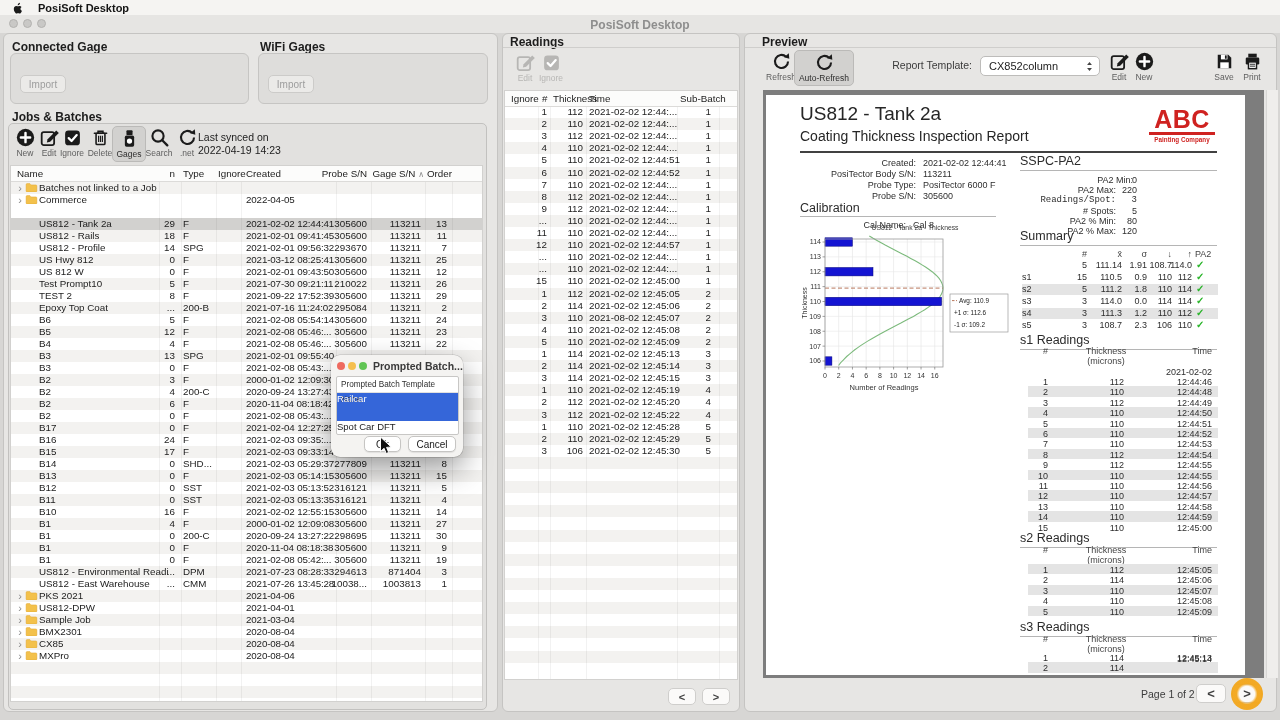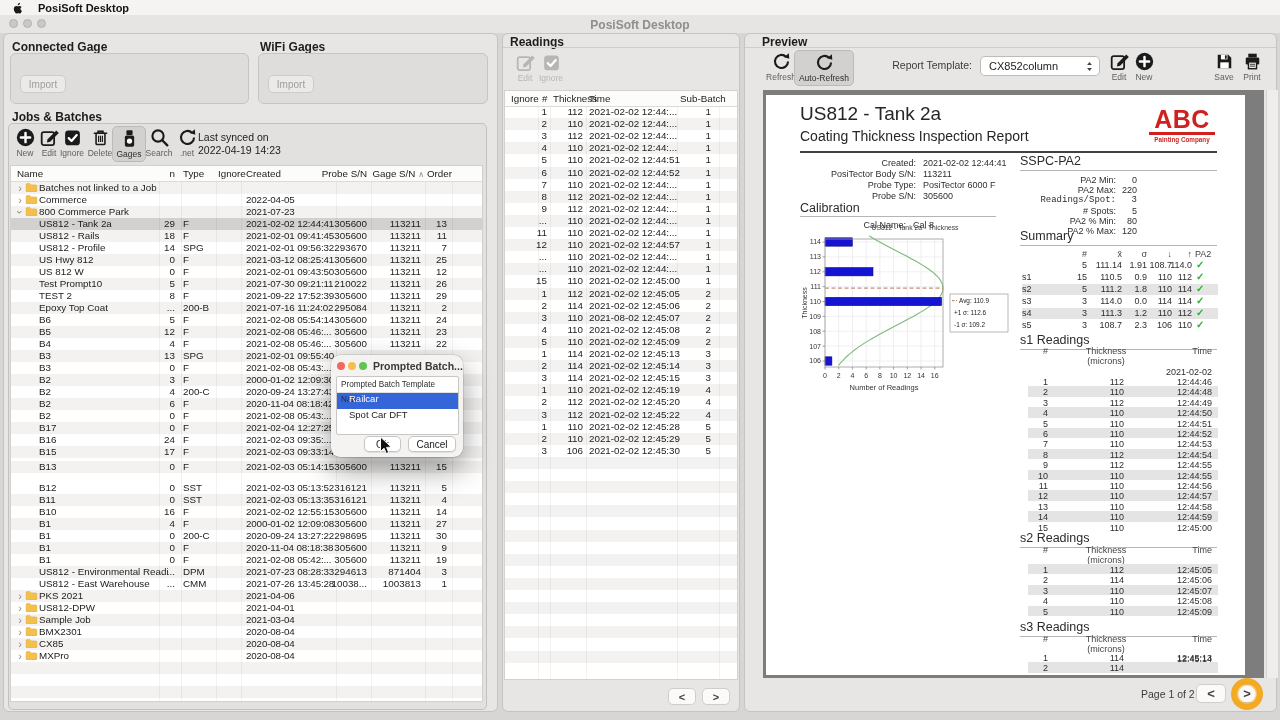--- a/index.html
+++ b/index.html
@@ -79,21 +79,21 @@
   
   #dialog{position:absolute;left:331px;top:355px;width:132px;height:102px;background:#f4f3f1;
           border-radius:9px;box-shadow:0 12px 30px rgba(0,0,0,.40),0 0 0 .5px rgba(0,0,0,.18);
           z-index:50;}
   .dlg-dot{position:absolute;top:7px;width:8px;height:8px;border-radius:50%;}
   #dlg-title{position:absolute;left:42px;top:5px;font-size:10.5px;font-weight:bold;color:#3a3a3a;}
   .dlg-list{position:absolute;left:5px;top:21px;width:121px;height:57px;background:#fff;
             border:1px solid #c8c7c5;border-radius:2px;overflow:hidden;}
   .dlg-list-head{height:15px;line-height:15px;font-size:8.2px;color:#2f2f2f;padding-left:4px;
                  border-bottom:1px solid #e2e1df;}
-  .dlg-opt{height:16px;line-height:12px;font-size:9.5px;padding-left:12px;color:#1c1c1c;}
+  .dlg-opt{height:28px;line-height:12px;font-size:9.5px;padding-left:0;color:#1c1c1c;}
   .dlg-opt.selected{background:#3566d9;color:#fff;}
   .dlg-btn{position:absolute;top:81px;height:16px;background:#fff;border:1px solid #c6c5c3;
            border-radius:5px;font-size:10px;color:#222;font-family:inherit;padding:0;
            box-shadow:0 1px 1px rgba(0,0,0,.08);}
   
   #orange-ring{position:absolute;left:1231px;top:678px;width:32px;height:32px;border-radius:50%;
      background:radial-gradient(circle,rgba(247,190,60,0) 34%,rgba(243,166,26,.95) 46% 72%,rgba(243,166,26,0) 80%);
      z-index:30;pointer-events:none;}
   #cursor{position:absolute;left:379px;top:436px;z-index:60;pointer-events:none;}
   .ptext{position:absolute;font-size:10.5px;color:#3c3c3c;}
@@ -227,33 +227,20 @@
             <path d="M.8 2.2C.8 1.4 1.4.8 2.2.8h3.6l1.6 1.7h6.4c.8 0 1.4.6 1.4 1.4v6.7c0 .8-.6 1.4-1.4 1.4H2.2c-.8 0-1.4-.6-1.4-1.4z" fill="#f3c14b" stroke="#dda32e" stroke-width="0.6"></path>
           </svg></span>
         <span class="c" style="left:28px;max-width:130px;overflow:hidden">Commerce</span>
         <span class="c" style="right:307px"></span>
         <span class="c" style="left:172px"></span>
         <span class="c" style="left:235px;letter-spacing:-0.15px">2022-04-05</span>
         <span class="c" style="right:115px"></span>
         <span class="c" style="right:61px"></span>
         <span class="c" style="right:35px"></span>
       </div>
-      <div class="trow even" style="top: 40px;">
-        <span class="arrow exp">›</span>
-        <span class="ficon"><svg width="13" height="9" viewBox="0 0 16 12">
-            <path d="M.8 2.2C.8 1.4 1.4.8 2.2.8h3.6l1.6 1.7h6.4c.8 0 1.4.6 1.4 1.4v6.7c0 .8-.6 1.4-1.4 1.4H2.2c-.8 0-1.4-.6-1.4-1.4z" fill="#f3c14b" stroke="#dda32e" stroke-width="0.6"></path>
-          </svg></span>
-        <span class="c" style="left:28px;max-width:130px;overflow:hidden">800 Commerce Park</span>
-        <span class="c" style="right:307px"></span>
-        <span class="c" style="left:172px"></span>
-        <span class="c" style="left:235px;letter-spacing:-0.15px">2021-07-23</span>
-        <span class="c" style="right:115px"></span>
-        <span class="c" style="right:61px"></span>
-        <span class="c" style="right:35px"></span>
-      </div>
       <div class="trow sel" style="top: 52px;">
         <span class="c" style="left:28px;max-width:130px;overflow:hidden">US812 - Tank 2a</span>
         <span class="c" style="right:307px">29</span>
         <span class="c" style="left:172px">F</span>
         <span class="c" style="left:235px;letter-spacing:-0.15px">2021-02-02 12:44:41</span>
         <span class="c" style="right:115px">305600</span>
         <span class="c" style="right:61px">113211</span>
         <span class="c" style="right:35px">13</span>
       </div>
       <div class="trow even" style="top: 64px;">
@@ -429,21 +416,21 @@
       </div>
       <div class="trow odd" style="top: 292px;">
         <span class="c" style="left:28px;max-width:130px;overflow:hidden">B14</span>
         <span class="c" style="right:307px">0</span>
         <span class="c" style="left:172px">SHD...</span>
         <span class="c" style="left:235px;letter-spacing:-0.15px">2021-02-03 05:29:37</span>
         <span class="c" style="right:115px">277809</span>
         <span class="c" style="right:61px">113211</span>
         <span class="c" style="right:35px">8</span>
       </div>
-      <div class="trow even" style="top: 295px;">
+      <div class="trow even" style="top: 304px;">
         <span class="c" style="left:28px;max-width:130px;overflow:hidden">B13</span>
         <span class="c" style="right:307px">0</span>
         <span class="c" style="left:172px">F</span>
         <span class="c" style="left:235px;letter-spacing:-0.15px">2021-02-03 05:14:15</span>
         <span class="c" style="right:115px">305600</span>
         <span class="c" style="right:61px">113211</span>
         <span class="c" style="right:35px">15</span>
       </div>
       <div class="trow odd" style="top: 316px;">
         <span class="c" style="left:28px;max-width:130px;overflow:hidden">B12</span>
@@ -1007,21 +994,21 @@
         <line x1="152" y1="68.6" x2="157" y2="68.6" stroke="#b0684a" stroke-width="0.9" stroke-dasharray="2.5 1.5"></line>
         <text x="159" y="71" font-size="6.4" fill="#222" font-family="Liberation Sans,sans-serif">Avg: 110.9</text>
         <text x="154" y="83" font-size="6.4" fill="#222" font-family="Liberation Sans,sans-serif">+1 σ: 112.6</text>
         <text x="154" y="95" font-size="6.4" fill="#222" font-family="Liberation Sans,sans-serif">-1 σ: 109.2</text>
       </svg>
 
     <div class="rp-h" style="left:254px;top:59px;">SSPC-PA2</div>
     <div class="rp-ul" style="left:254px;top:75px;width:197px;"></div>
     <div id="rp-sspc">
         <div class="kv" style="top: 80px;">
-          <span class="kl" style="right:129px">PA2 Min:</span>
+          <span class="kl" style="right:112px">PA2 Min:</span>
           <span class="kvv" style="right:108px;text-align:right;position:absolute">0</span>
         </div>
         <div class="kv" style="top: 90.2px;">
           <span class="kl" style="right:129px">PA2 Max:</span>
           <span class="kvv" style="right:108px;text-align:right;position:absolute">220</span>
         </div>
         <div class="kv" style="top: 100.4px; font-family: Liberation Mono, monospace;">
           <span class="kl" style="right:129px">Readings/Spot:</span>
           <span class="kvv" style="right:108px;text-align:right;position:absolute">3</span>
         </div>

